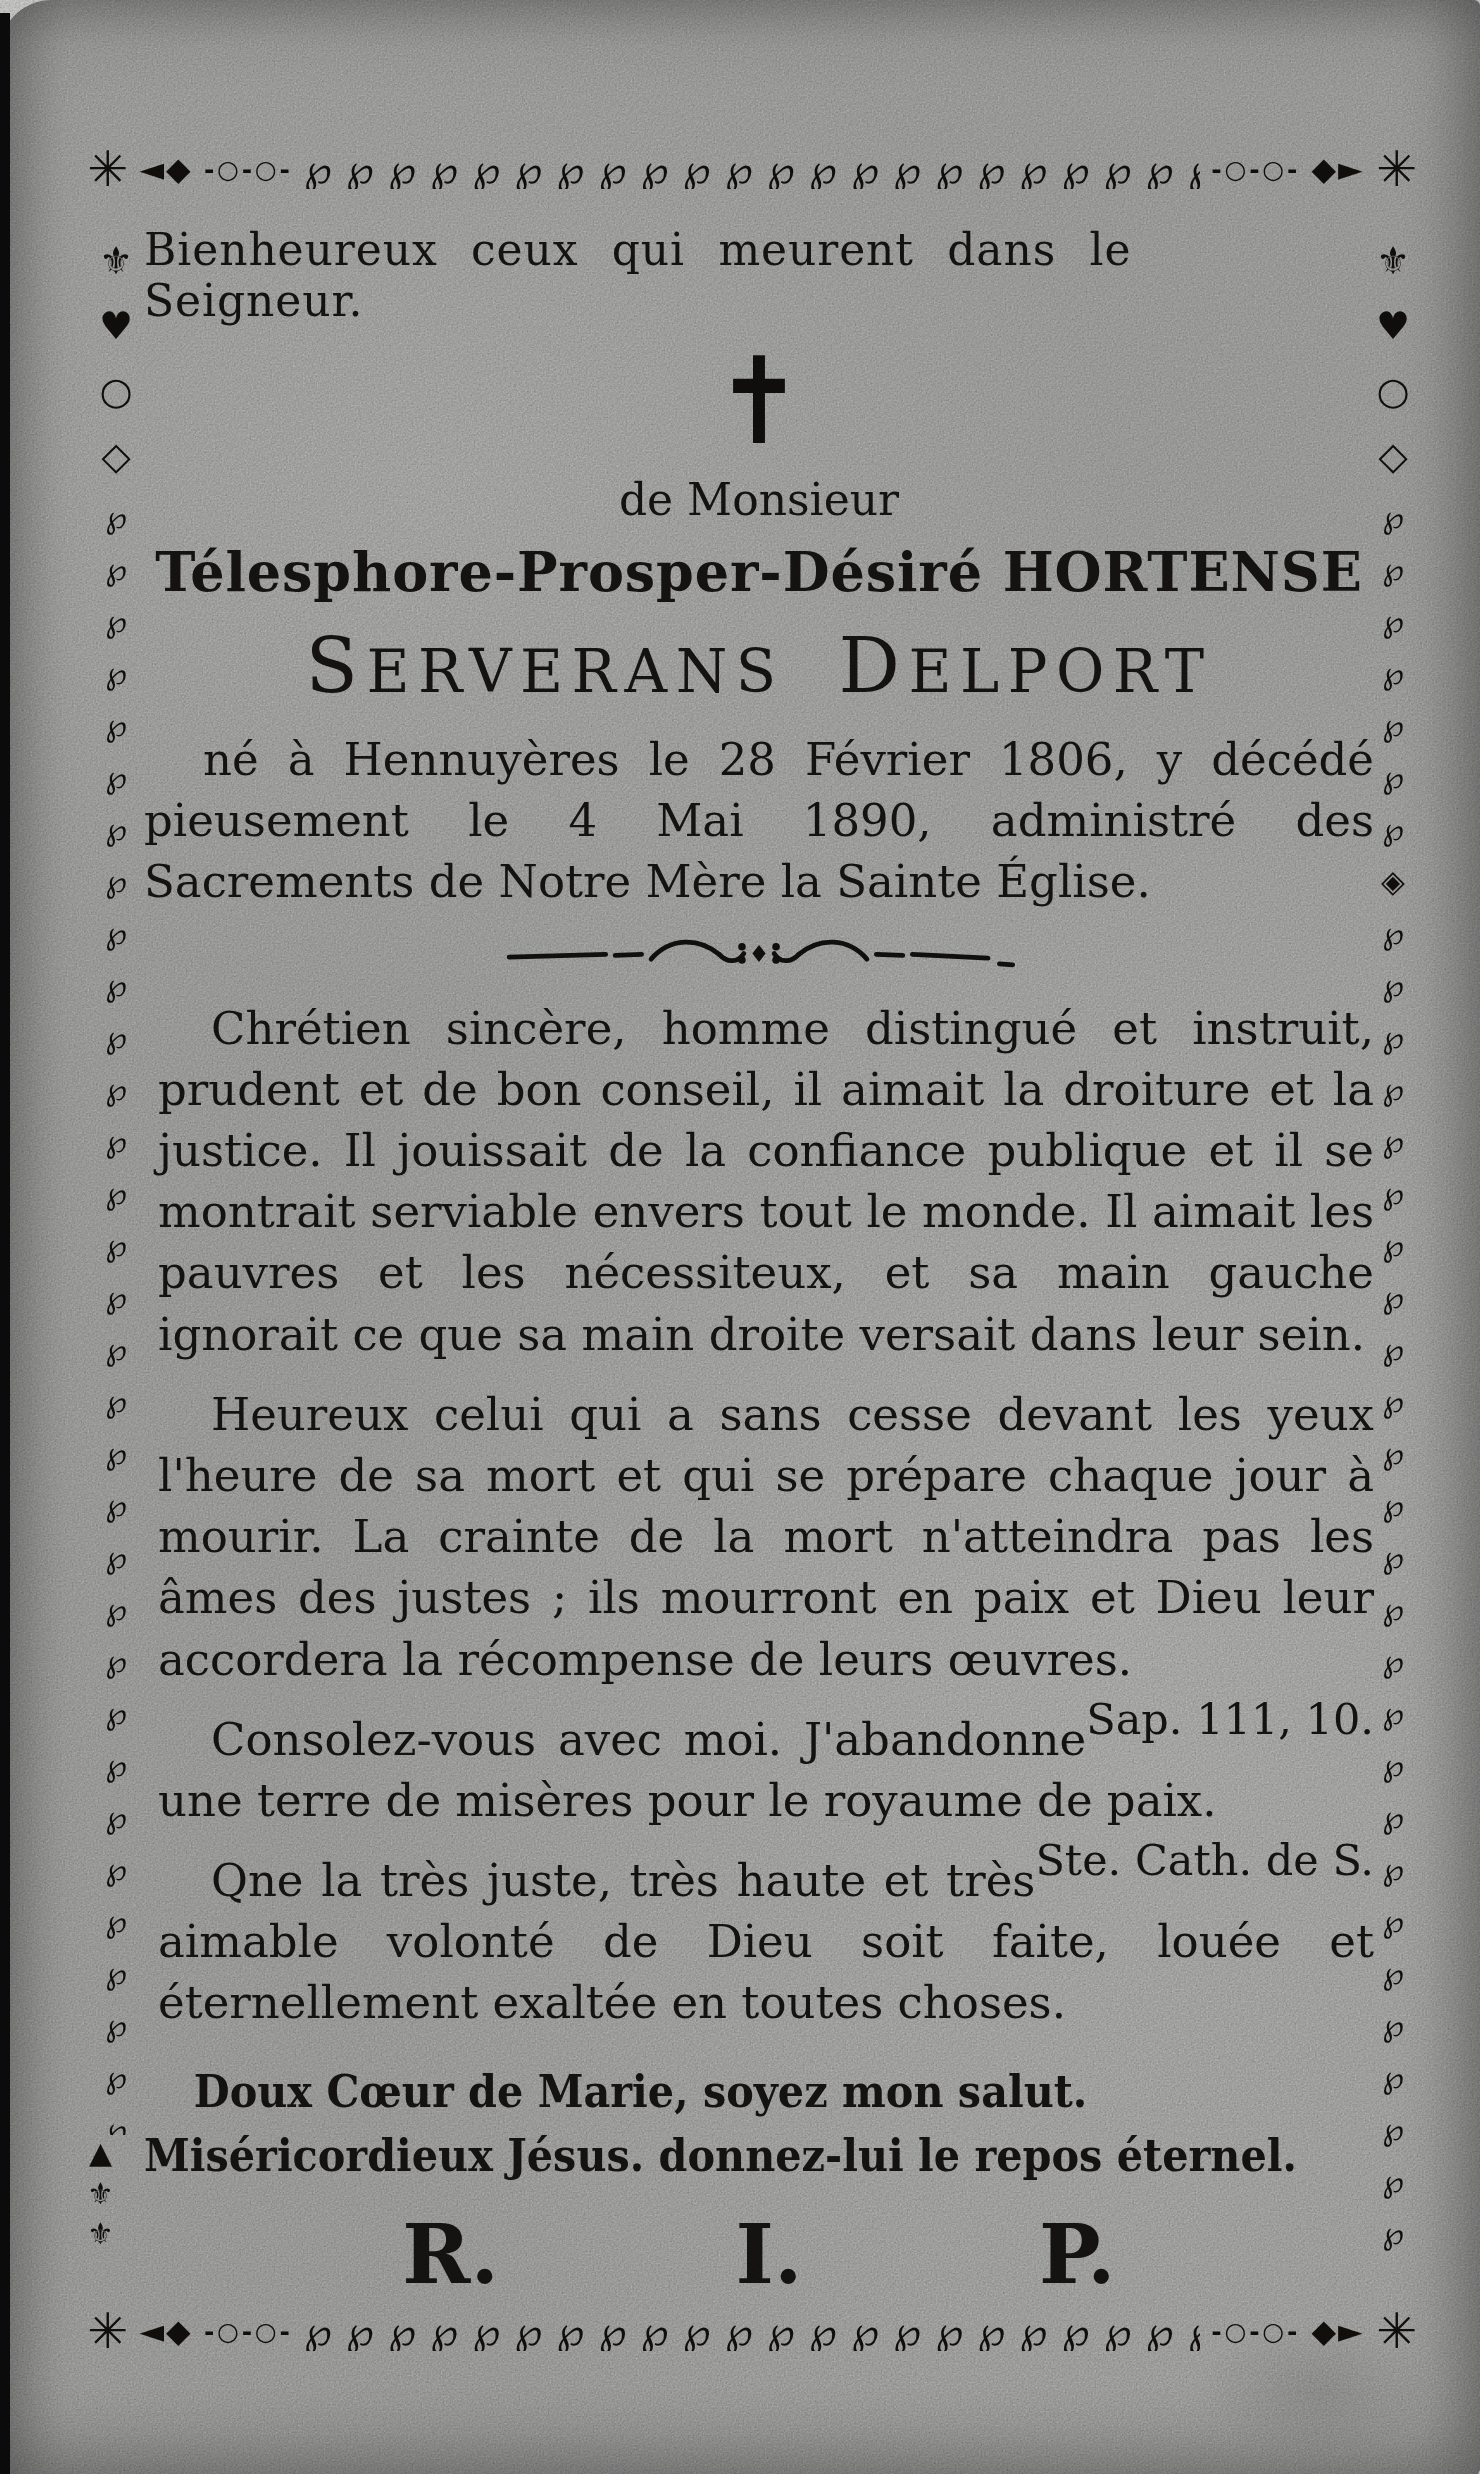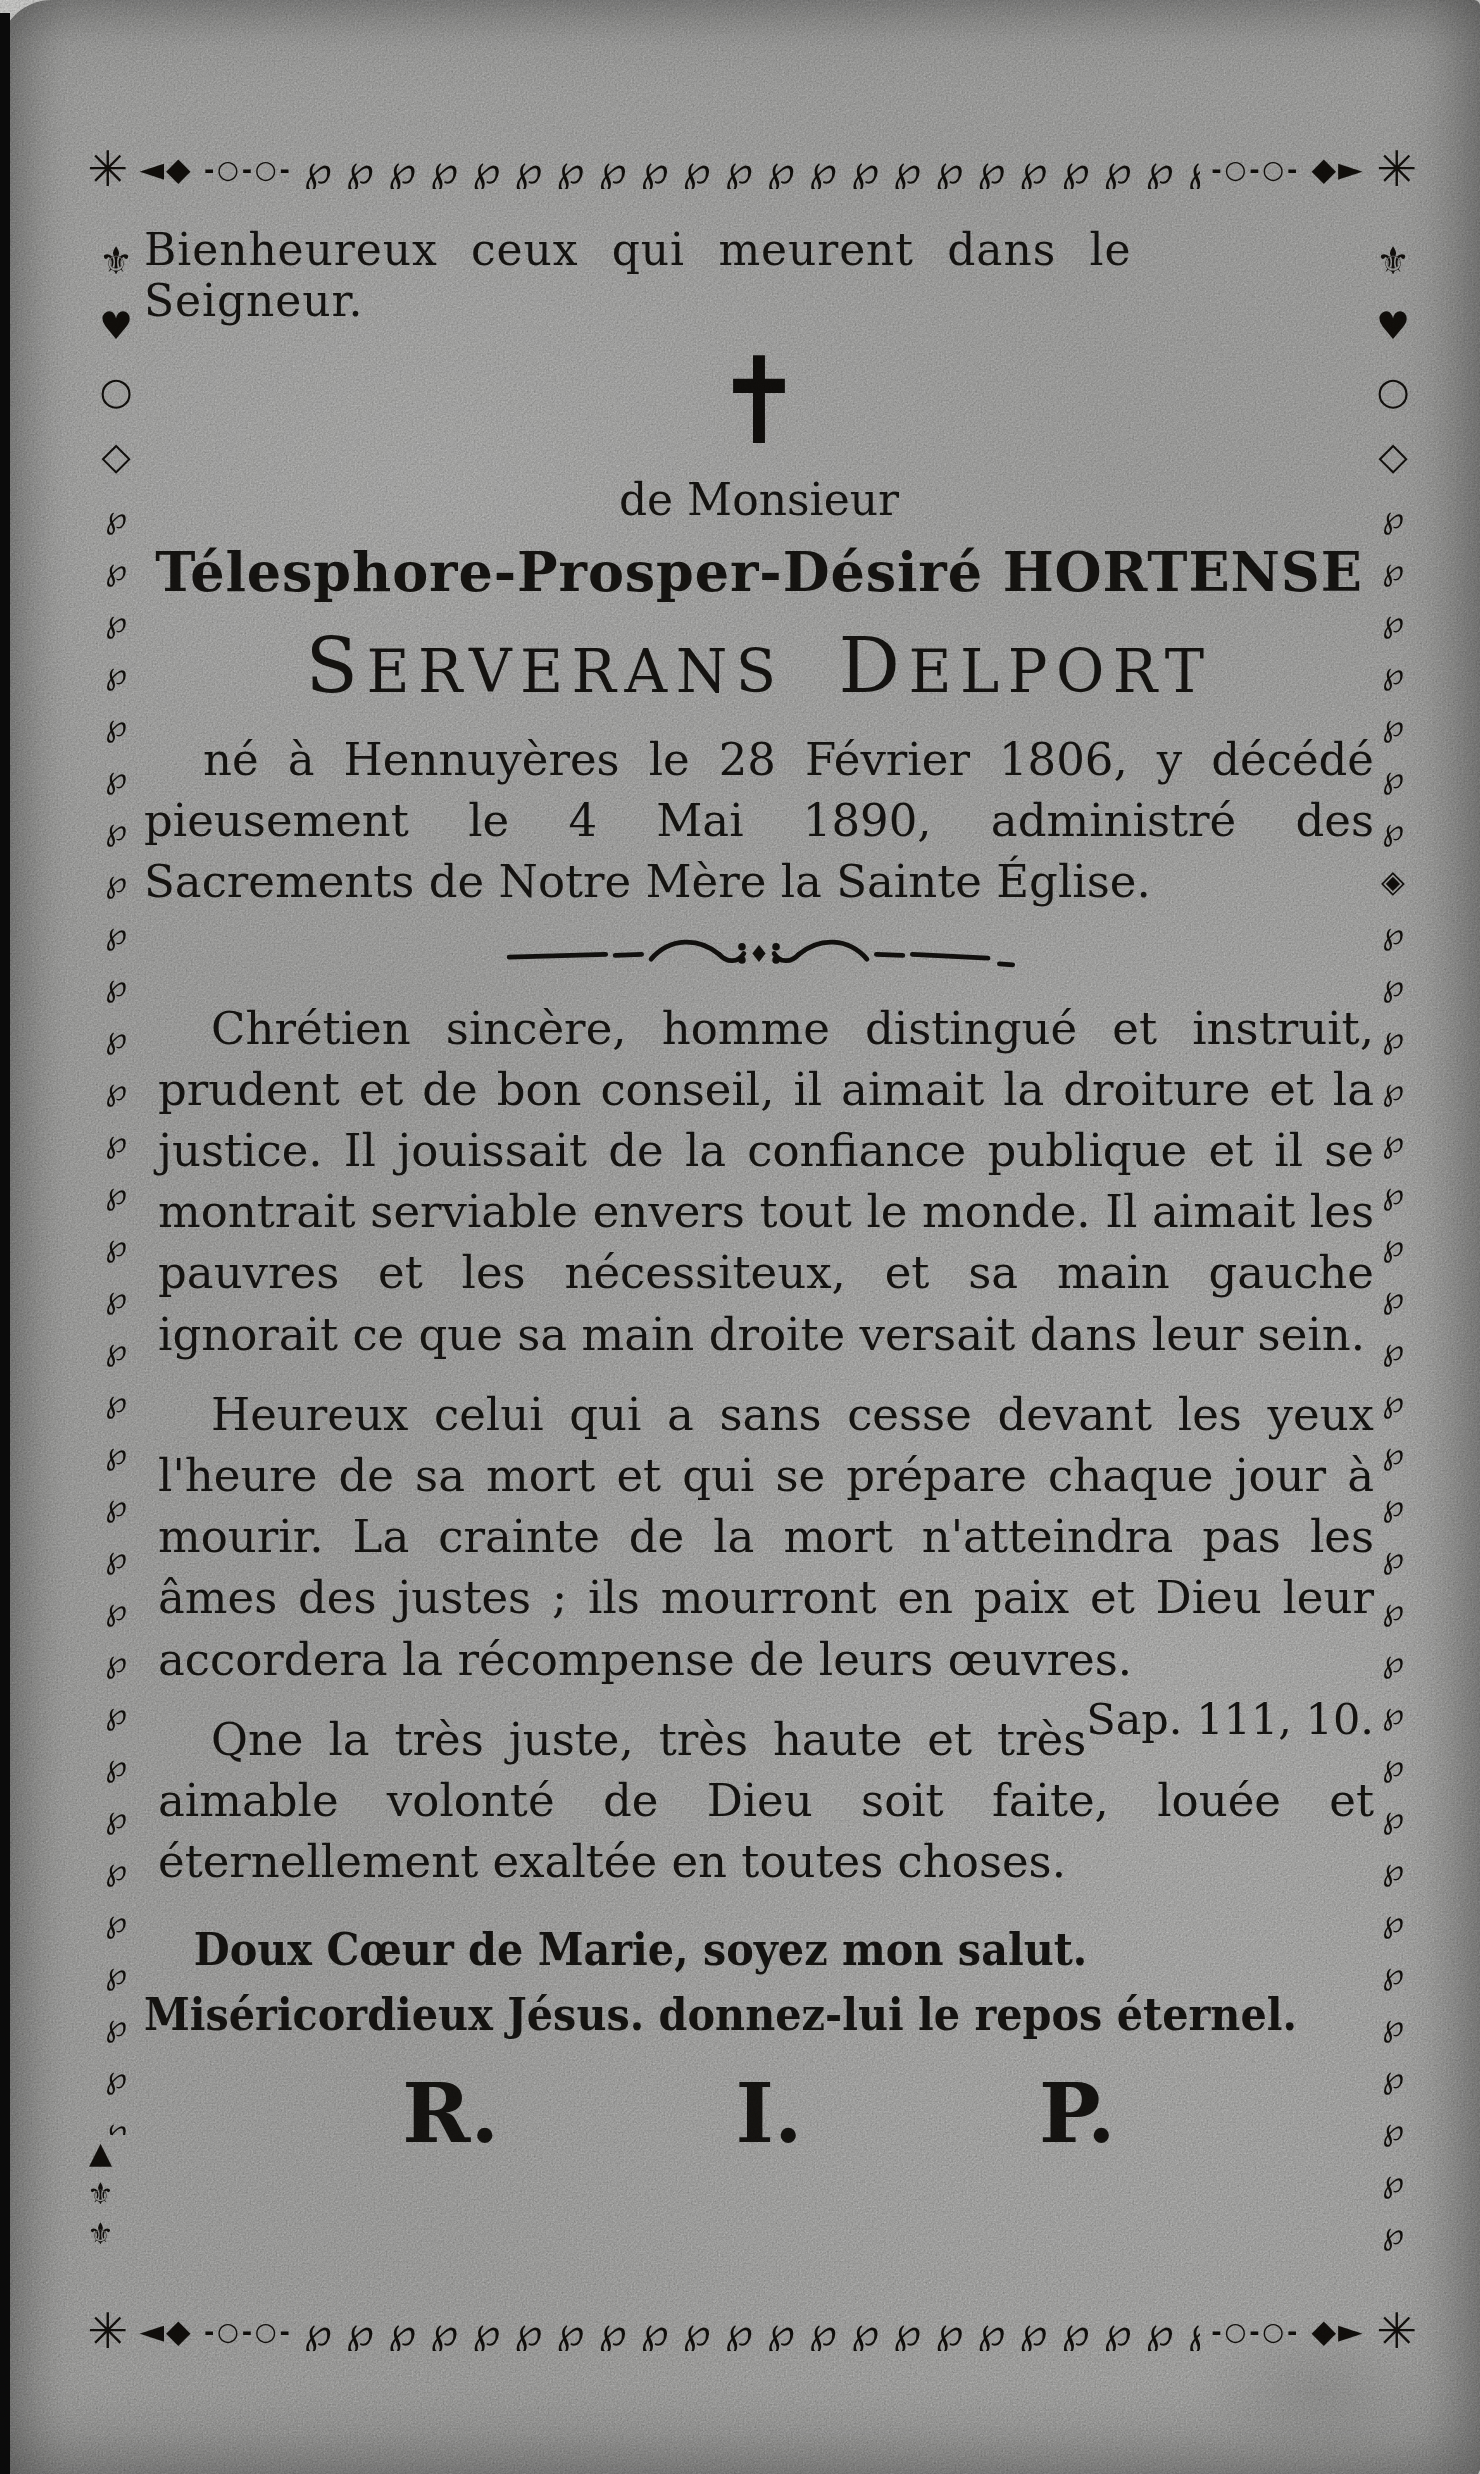--- a/index.html
+++ b/index.html
@@ -142,20 +142,24 @@
       </svg>
     </div>
 
     <div class="para">Chrétien sincère, homme distingué et instruit, prudent et de bon conseil, il aimait la droiture et la justice. Il jouissait de la confiance publique et il se montrait serviable envers tout le monde. Il aimait les pauvres et les nécessiteux, et sa main gauche ignorait ce que sa main droite versait dans leur sein.</div>
 
     <div class="para">
       <span>Heureux celui qui a sans cesse devant les yeux l'heure de sa mort et qui se prépare chaque jour à mourir. La crainte de la mort n'atteindra pas les âmes des justes ; ils mourront en paix et Dieu leur accordera la récompense de leurs œuvres.</span>
       <span class="cite">Sap. 111, 10.</span>
     </div>
 
+    <div class="para">
+      <span>Consolez-vous avec moi. J'abandonne une terre de misères pour le royaume de paix.</span>
+      <span class="cite">Ste. Cath. de S.</span>
+    </div>
 
     <div class="para">Qne la très juste, très haute et très aimable volonté de Dieu soit faite, louée et éternellement exaltée en toutes choses.</div>
 
     <div class="prayer p1">Doux Cœur de Marie, soyez mon salut.</div>
     <div class="prayer p2">Miséricordieux Jésus. donnez-lui le repos éternel.</div>
 
     <div class="rip-row">
       <span class="rip-letter">R.</span>
       <span class="rip-letter">I.</span>
       <span class="rip-letter">P.</span>

